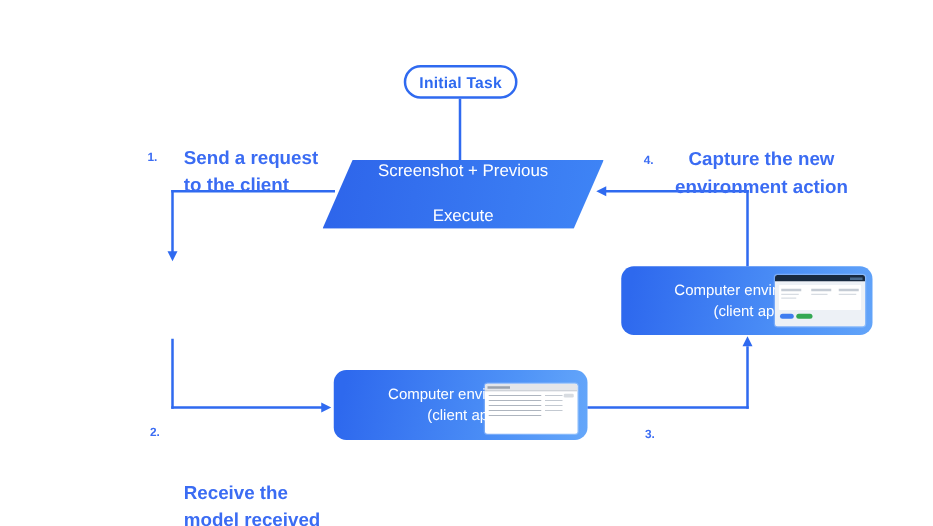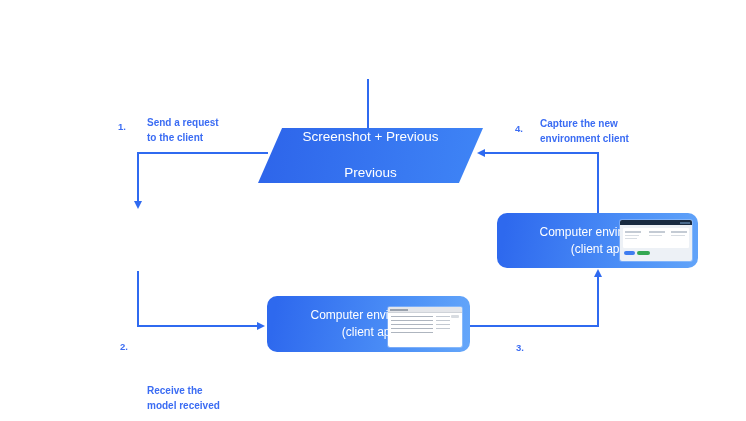--- a/index.html
+++ b/index.html
@@ -64,34 +64,37 @@
   .thumb-bottom{right:8px;top:11px;width:74px;height:40px;background:#ffffff;}
   .thumb-bottom .bar{height:5px;background:#e4e6ea;border-bottom:1px solid #cfd3d9;position:relative;}
   .thumb-bottom .bar:after{content:"";position:absolute;left:2px;top:1.5px;width:18px;height:2px;background:#9aa2ad;}
   .thumb-bottom .rows{position:absolute;left:3px;top:9px;width:42px;height:18px;
     background:repeating-linear-gradient(#aeb5bf 0 1px,transparent 1px 4px);}
   .thumb-bottom .rows2{position:absolute;left:48px;top:9px;width:14px;height:14px;
     background:repeating-linear-gradient(#c3c9d1 0 1px,transparent 1px 4px);}
   .thumb-bottom .btn{position:absolute;right:3px;top:8px;width:8px;height:3px;background:#d8dce1;border-radius:1px;}
   
   .step-num{position:absolute;color:#3b6cf3;font-size:9.5px;font-weight:bold;}
-  .step-text{position:absolute;color:#3b6cf3;font-size:10px;font-weight:bold;line-height:1.45;}
+  .step-text{position:absolute;color:#3b6cf3;font-size:15px;font-weight:bold;line-height:1.45;}
   .step-text span{display:block;white-space:nowrap;}
 </style>
 </head>
 <body>
 
 <div class="canvas">
 
+  <div class="pill">
+    <span>Initial Task</span>
+  </div>
 
   <div class="line" style="left:367px;top:79px;width:2px;height:49px;"></div>
 
   <div class="para">
     <span>Screenshot + Previous</span>
-    <span>Previous</span>
+    <span>Execute</span>
   </div>
 
 
   <div class="env env-right">
     <div class="env-text">
       <span>Computer environment</span>
       <span>(client app)</span>
     </div>
     <div class="thumb thumb-right">
       <div class="bar"></div>
@@ -138,18 +141,18 @@
 
   <div class="step-num" style="left:120px;top:341px;">2.</div>
   <div class="step-text" style="left:147px;top:336px;margin-top:48px;">
     <span>Receive the</span>
     <span>model received</span>
   </div>
 
   <div class="step-num" style="left:516px;top:342px;">3.</div>
 
   <div class="step-num" style="left:515px;top:123px;">4.</div>
-  <div class="step-text" style="left:540px;top:117px;">
+  <div class="step-text" style="left:540px;top:117px;text-align:center;">
     <span>Capture the new</span>
-    <span>environment client</span>
+    <span>environment action</span>
   </div>
 
 </div>
 
 </body></html>

